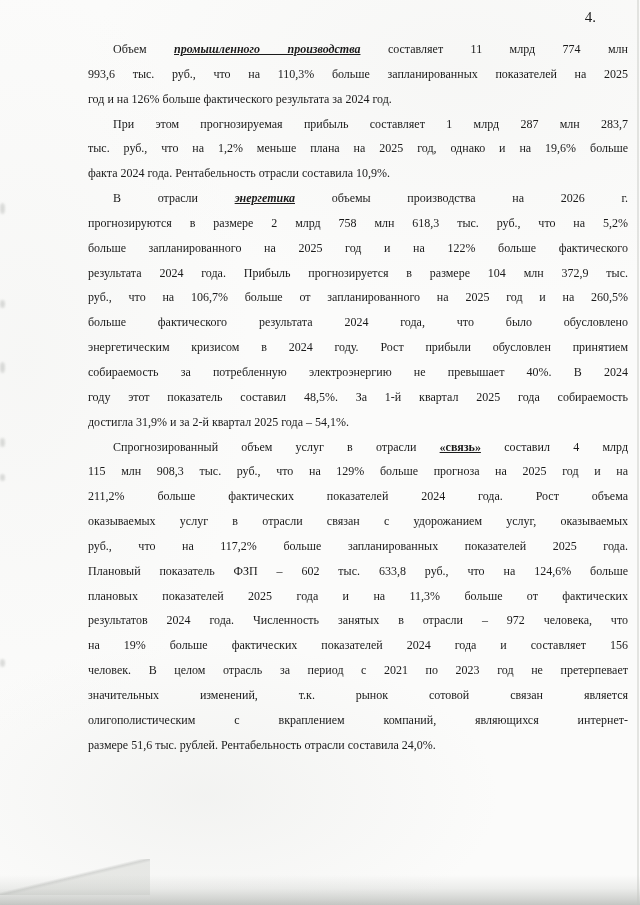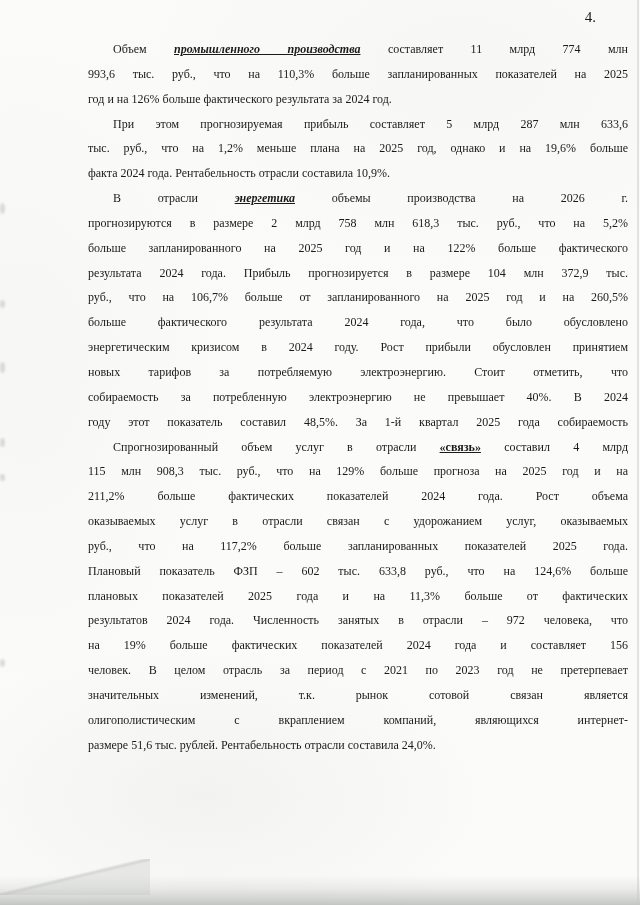--- a/index.html
+++ b/index.html
@@ -111,33 +111,33 @@
 </head>
 <body>
 
 <div class="paper">
   <div class="page-number">4.</div>
 
   <div class="text-block">
       <div class="line indent"><span>Объем </span><span class="em-italic">промышленного производства</span><span> составляет 11 млрд 774 млн</span></div>
       <div class="line"><span>993,6 тыс. руб., что на 110,3% больше запланированных показателей на 2025</span></div>
       <div class="line last"><span>год и на 126% больше фактического результата за 2024 год.</span></div>
-      <div class="line indent"><span>При этом прогнозируемая прибыль составляет 5 млрд 287 млн 633,6</span></div>
+      <div class="line indent"><span>При этом прогнозируемая прибыль составляет 1 млрд 287 млн 283,7</span></div>
       <div class="line"><span>тыс. руб., что на 1,2% меньше плана на 2025 год, однако и на 19,6% больше</span></div>
       <div class="line last"><span>факта 2024 года. Рентабельность отрасли составила 10,9%.</span></div>
       <div class="line indent"><span>В отрасли </span><span class="em-italic">энергетика</span><span> объемы производства на 2026 г.</span></div>
       <div class="line"><span>прогнозируются в размере 2 млрд 758 млн 618,3 тыс. руб., что на 5,2%</span></div>
       <div class="line"><span>больше запланированного на 2025 год и на 122% больше фактического</span></div>
       <div class="line"><span>результата 2024 года. Прибыль прогнозируется в размере 104 млн 372,9 тыс.</span></div>
       <div class="line"><span>руб., что на 106,7% больше от запланированного на 2025 год и на 260,5%</span></div>
       <div class="line"><span>больше фактического результата 2024 года, что было обусловлено</span></div>
       <div class="line"><span>энергетическим кризисом в 2024 году. Рост прибыли обусловлен принятием</span></div>
-      <div class="line"><span>новых тарифов за потребляемую электроэнергию. Стоит отметить, что</span></div>
       <div class="line"><span>собираемость за потребленную электроэнергию не превышает 40%. В 2024</span></div>
       <div class="line"><span>году этот показатель составил 48,5%. За 1-й квартал 2025 года собираемость</span></div>
+      <div class="line last"><span>достигла 31,9% и за 2-й квартал 2025 года – 54,1%.</span></div>
       <div class="line indent"><span>Спрогнозированный объем услуг в отрасли </span><span class="em-bold">«связь»</span><span> составил 4 млрд</span></div>
       <div class="line"><span>115 млн 908,3 тыс. руб., что на 129% больше прогноза на 2025 год и на</span></div>
       <div class="line"><span>211,2% больше фактических показателей 2024 года. Рост объема</span></div>
       <div class="line"><span>оказываемых услуг в отрасли связан с удорожанием услуг, оказываемых</span></div>
       <div class="line"><span>руб., что на 117,2% больше запланированных показателей 2025 года.</span></div>
       <div class="line"><span>Плановый показатель ФЗП – 602 тыс. 633,8 руб., что на 124,6% больше</span></div>
       <div class="line"><span>плановых показателей 2025 года и на 11,3% больше от фактических</span></div>
       <div class="line"><span>результатов 2024 года. Численность занятых в отрасли – 972 человека, что</span></div>
       <div class="line"><span>на 19% больше фактических показателей 2024 года и составляет 156</span></div>
       <div class="line"><span>человек. В целом отрасль за период с 2021 по 2023 год не претерпевает</span></div>

